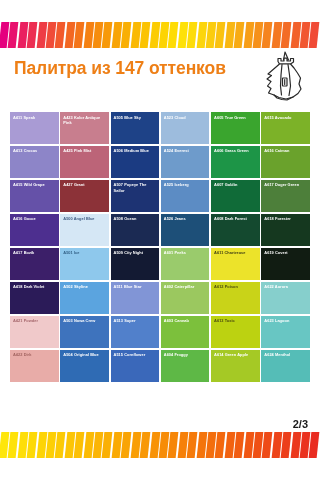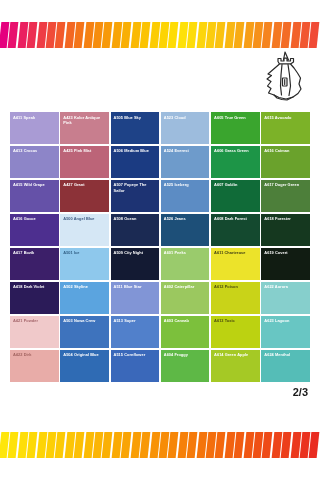--- a/index.html
+++ b/index.html
@@ -91,21 +91,21 @@
     font-size: 3.9px;
     line-height: 5.1px;
     font-weight: bold;
     letter-spacing: 0.05px;
   }
 
   
   #page-number {
     position: absolute;
     right: 12px;
-    top: 386px;
+    top: 418px;
     font-size: 11px;
     font-weight: bold;
     color: #1a1a1a;
   }
 </style>
 </head>
 <body>
 
 <div class="stripe-bar" id="top-stripe-bar">
     <div class="stripe" style="background: rgb(229, 0, 126);"></div>
@@ -138,20 +138,21 @@
     <div class="stripe" style="background: rgb(246, 145, 26);"></div>
     <div class="stripe" style="background: rgb(245, 132, 30);"></div>
     <div class="stripe" style="background: rgb(244, 120, 34);"></div>
     <div class="stripe" style="background: rgb(243, 108, 38);"></div>
     <div class="stripe" style="background: rgb(242, 97, 43);"></div>
     <div class="stripe" style="background: rgb(241, 86, 48);"></div>
     <div class="stripe" style="background: rgb(240, 75, 54);"></div>
   </div>
 
 <div id="header">
+  <div id="page-title">Палитра из 147 оттенков</div>
 
   <div id="brand-logo">
     <svg viewBox="0 0 62 62" width="62" height="62" aria-hidden="true">
       <g fill="none" stroke="#2a2a2a" stroke-width="1.2" stroke-linejoin="round" stroke-linecap="round">
 
         <path d="M33 4 L31.5 12 L36.5 12 Z" fill="#ffffff"></path>
 
         <path d="M26 13.5 L26 10.5 L29 10.5 L29 13 L32 13 L32 10.2 L35 10.2 L35 13 L38.5 13 L38.5 10.5 L41.5 10.5 L41.5 14 L38.5 16 L27.5 16 Z" fill="#ffffff"></path>
 
         <path d="M27.5 16 L20 22.5 L16 26 L19.5 27.5 L15 31 L19 33.5 L15.5 38 L19 40.5 L16.5 45 L22 47 L27 49.5 L34 51 L41 49 L46 45.5 L49 41 L47 36 L48.5 30 L45.5 25 L42 20 L38.5 16 Z" fill="#ffffff"></path>

